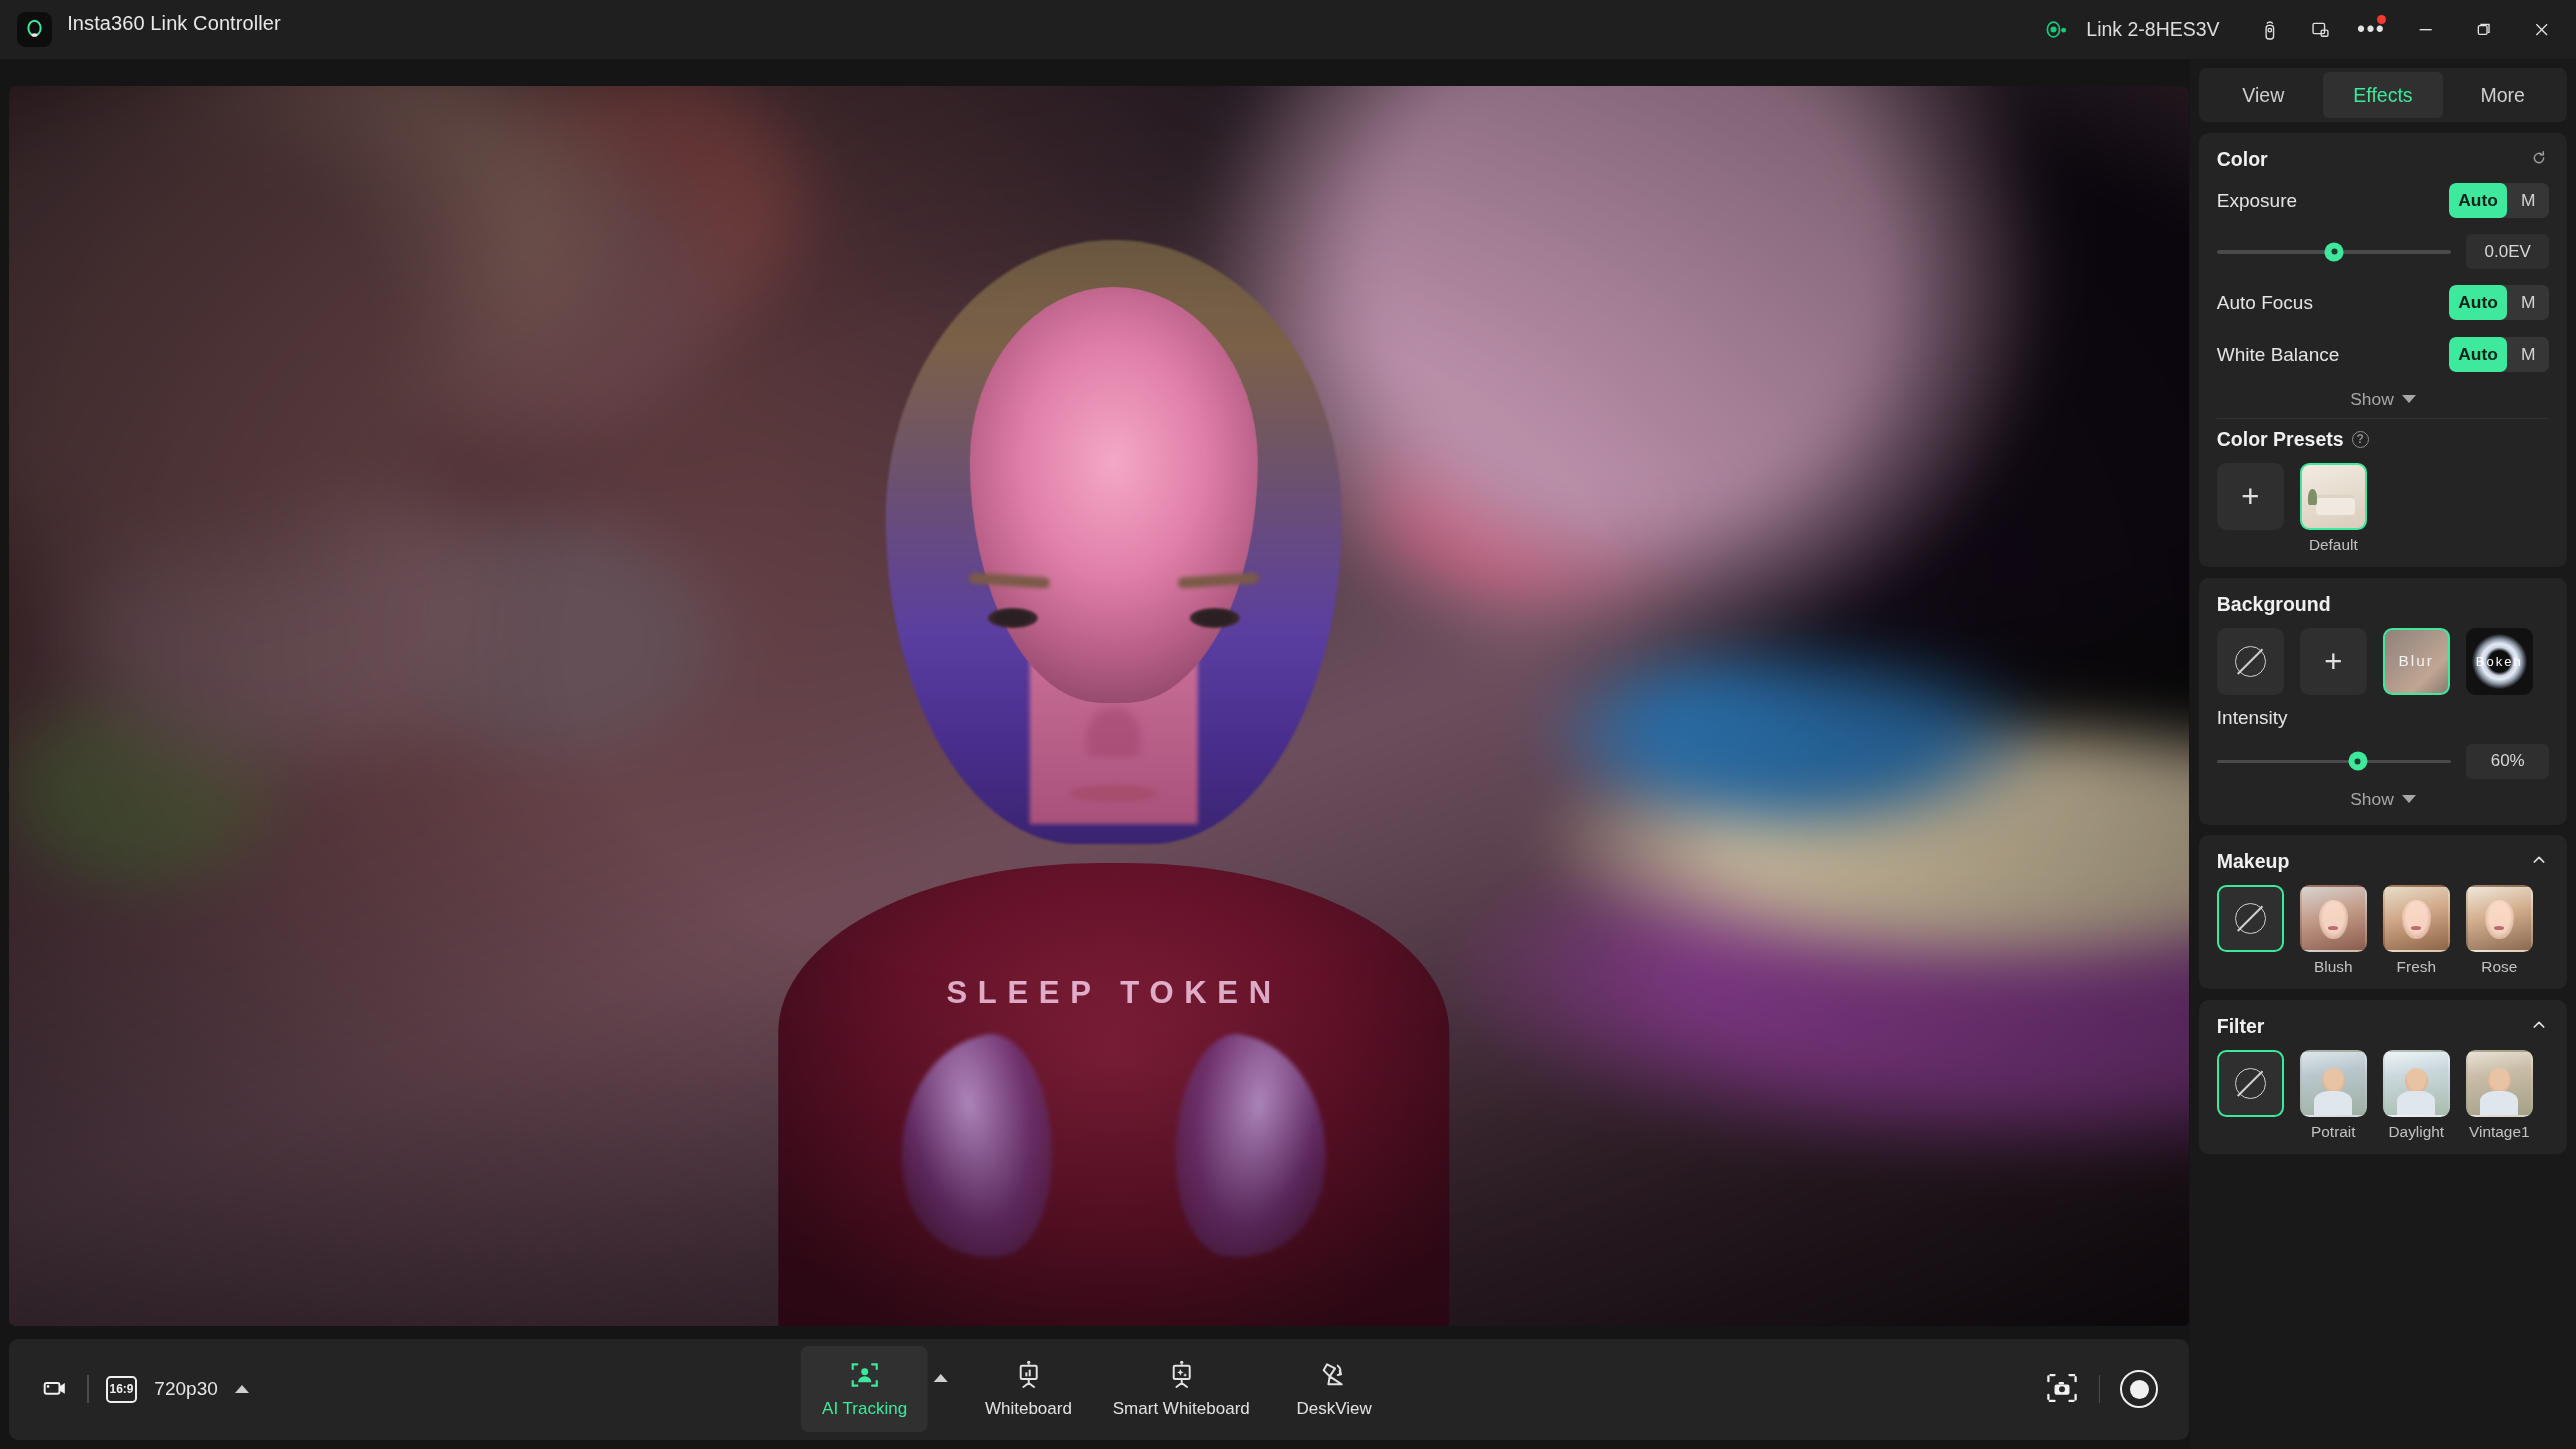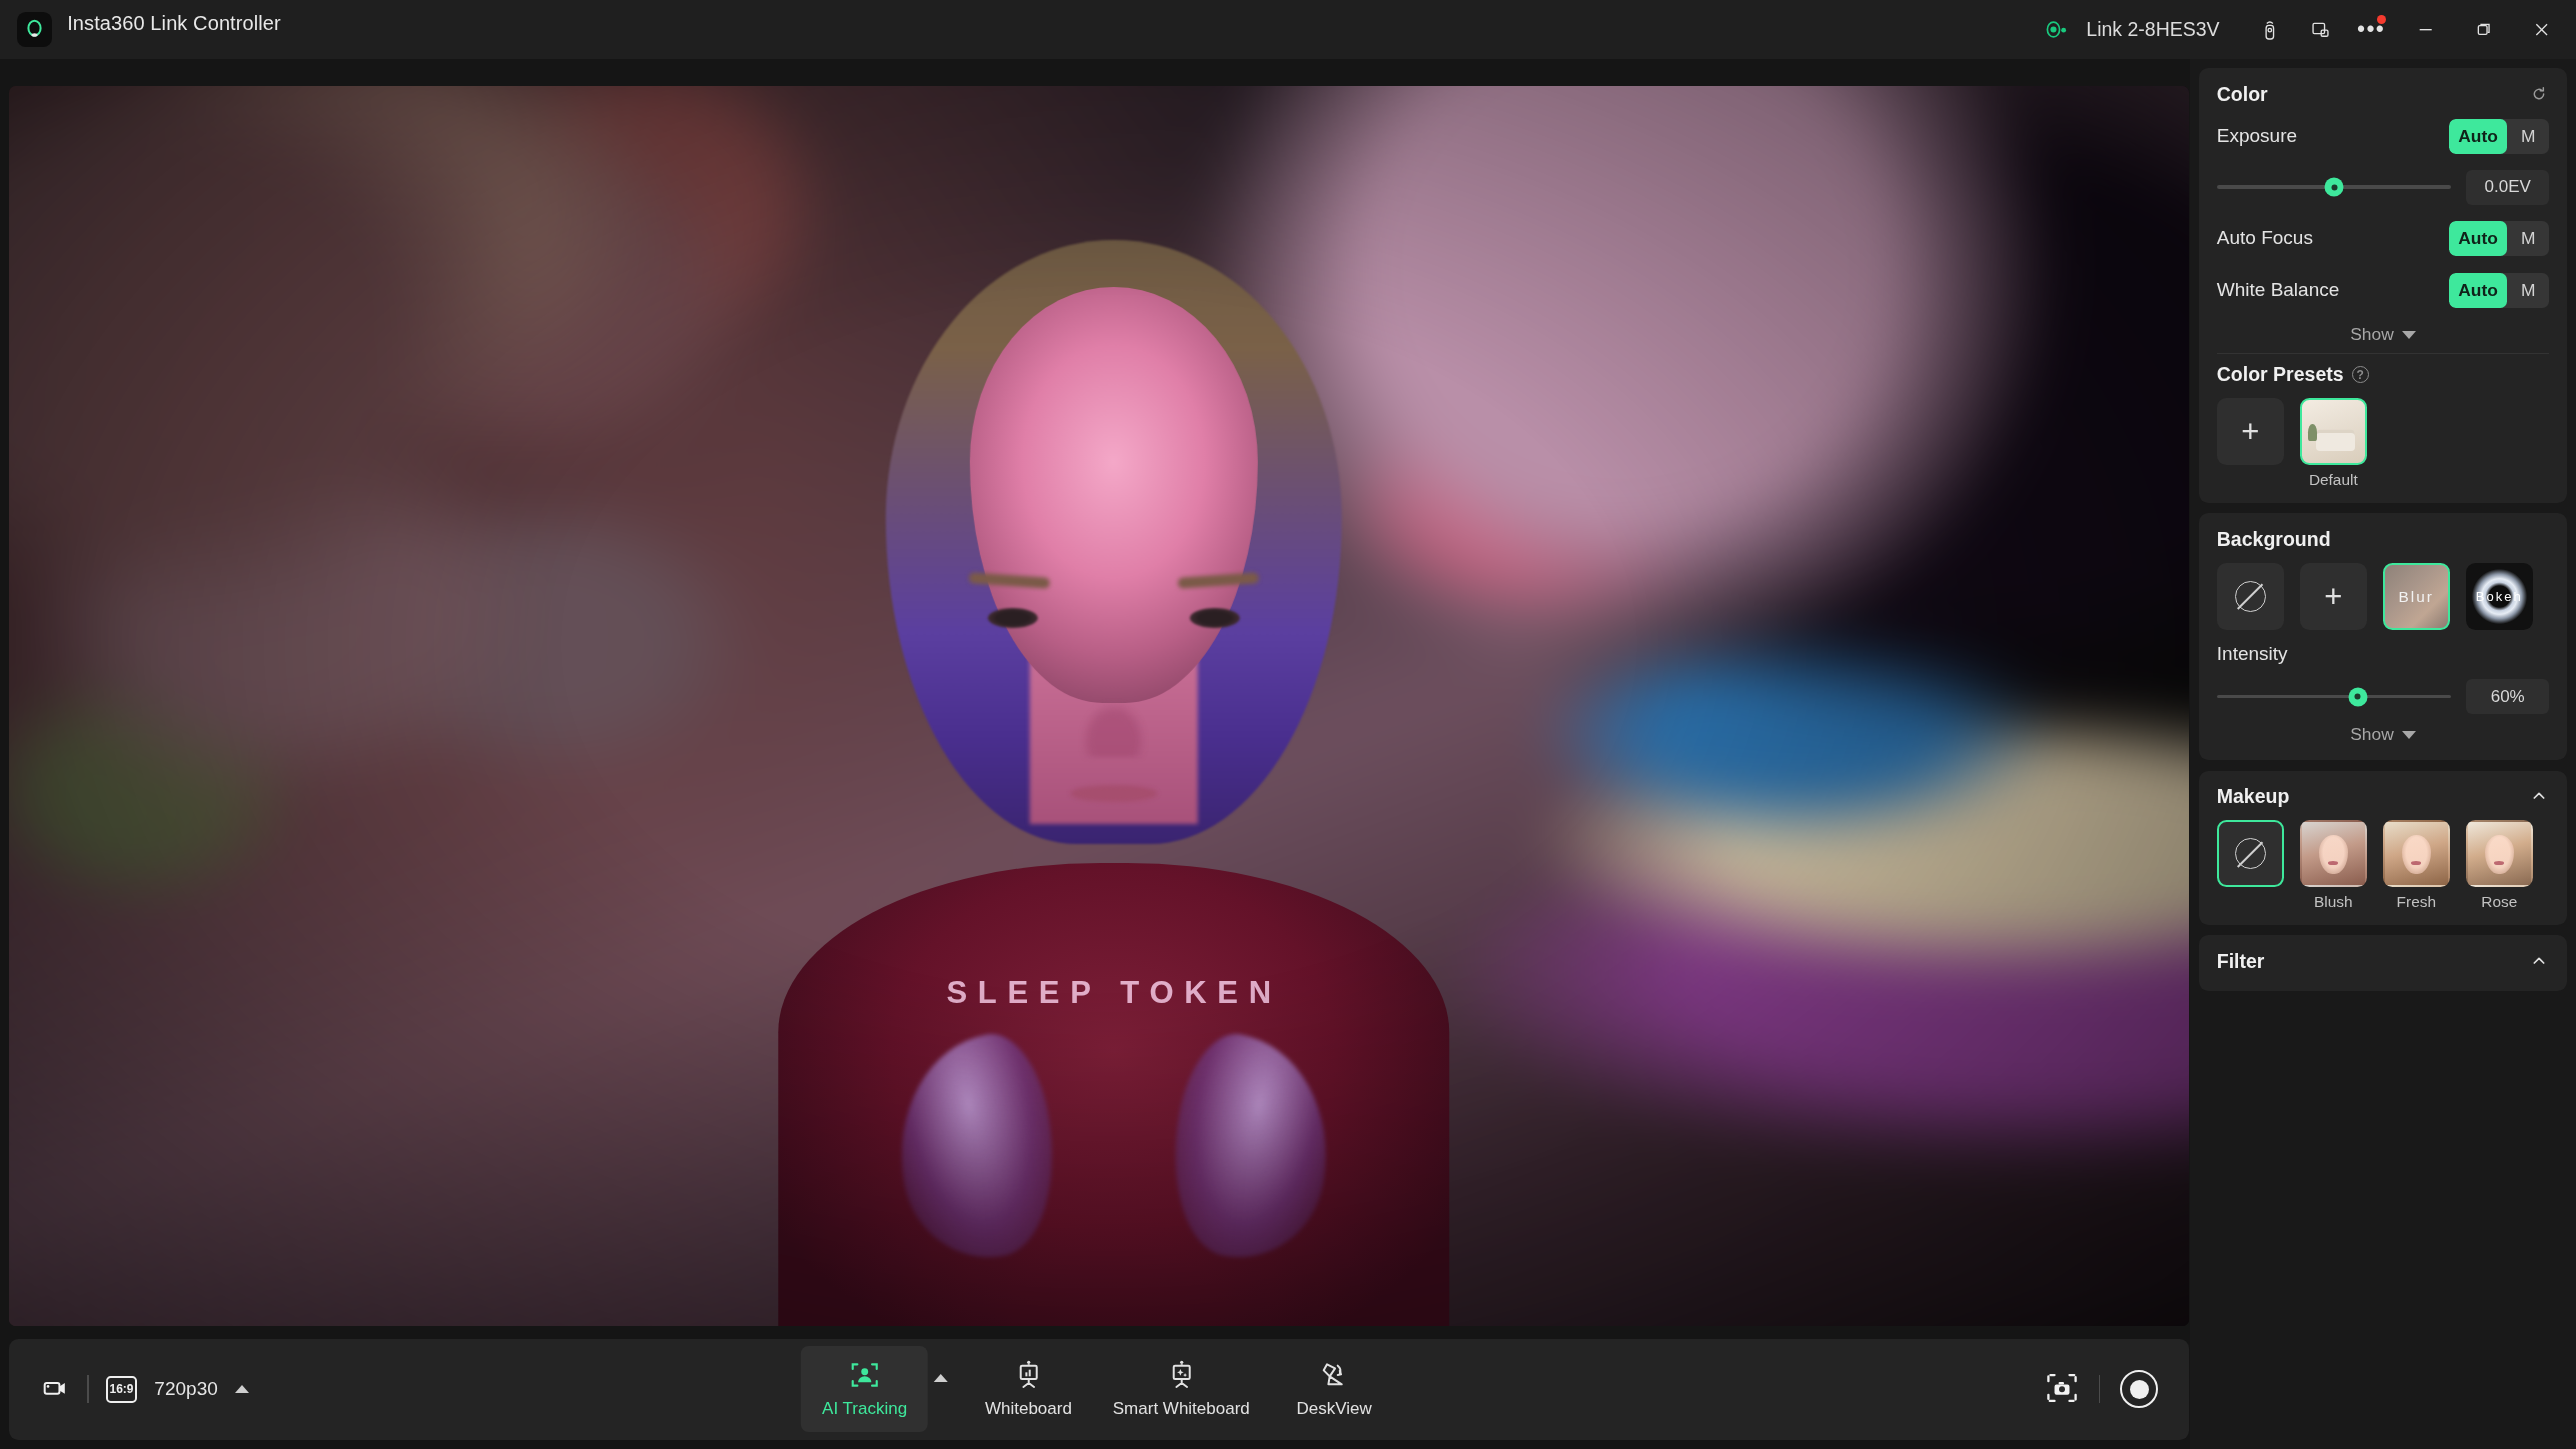--- a/index.html
+++ b/index.html
@@ -300,20 +300,25 @@
         <div class="eye r"></div>
         <div class="nose"></div>
         <div class="mouth"></div>
       </div>
     </div>
     <div class="vid-vignette"></div>
   </div>
 
   <div class="panel">
 
+    <div class="tabs">
+      <div class="tab">View</div>
+      <div class="tab active">Effects</div>
+      <div class="tab">More</div>
+    </div>
 
     <div class="card">
       <div class="card-head">
         <div class="card-title">Color</div>
         <div>
           <svg width="20" height="20" viewBox="0 0 30 30">
               <path d="M22 15a7 7 0 1 1-2.2-5.1" fill="none" stroke="#9a9a9a" stroke-width="2.2" stroke-linecap="round"></path>
               <path d="M21.5 5.5 V10.2 H16.8" fill="none" stroke="#9a9a9a" stroke-width="2.2" stroke-linecap="round"></path>
             </svg>
         </div>
@@ -449,20 +454,39 @@
       </div>
     </div>
 
     <div class="card">
       <div class="card-head">
         <div class="card-title">Filter</div>
         <div>
           <svg width="20" height="20" viewBox="0 0 30 30">
               <path d="M8 18 L15 11 L22 18" fill="none" stroke="#e0e0e0" stroke-width="2.6" stroke-linecap="round" stroke-linejoin="round"></path>
             </svg>
+        </div>
+      </div>
+      <div class="grid-row">
+        <div class="thumb-cell">
+          <div class="thumb sel">
+              <span class="none-ic"></span>
+            </div>
+        </div>
+        <div class="thumb-cell">
+          <div class="thumb th-f1 th-man"></div>
+          <div class="thumb-label">Potrait</div>
+        </div>
+        <div class="thumb-cell">
+          <div class="thumb th-f2 th-man"></div>
+          <div class="thumb-label">Daylight</div>
+        </div>
+        <div class="thumb-cell">
+          <div class="thumb th-f3 th-man"></div>
+          <div class="thumb-label">Vintage1</div>
         </div>
       </div>
     </div>
 
   </div>
 
   <div class="bottombar">
     <div class="bb-left">
       <div>
         <svg width="29.5" height="29.5" viewBox="0 0 44 44">

